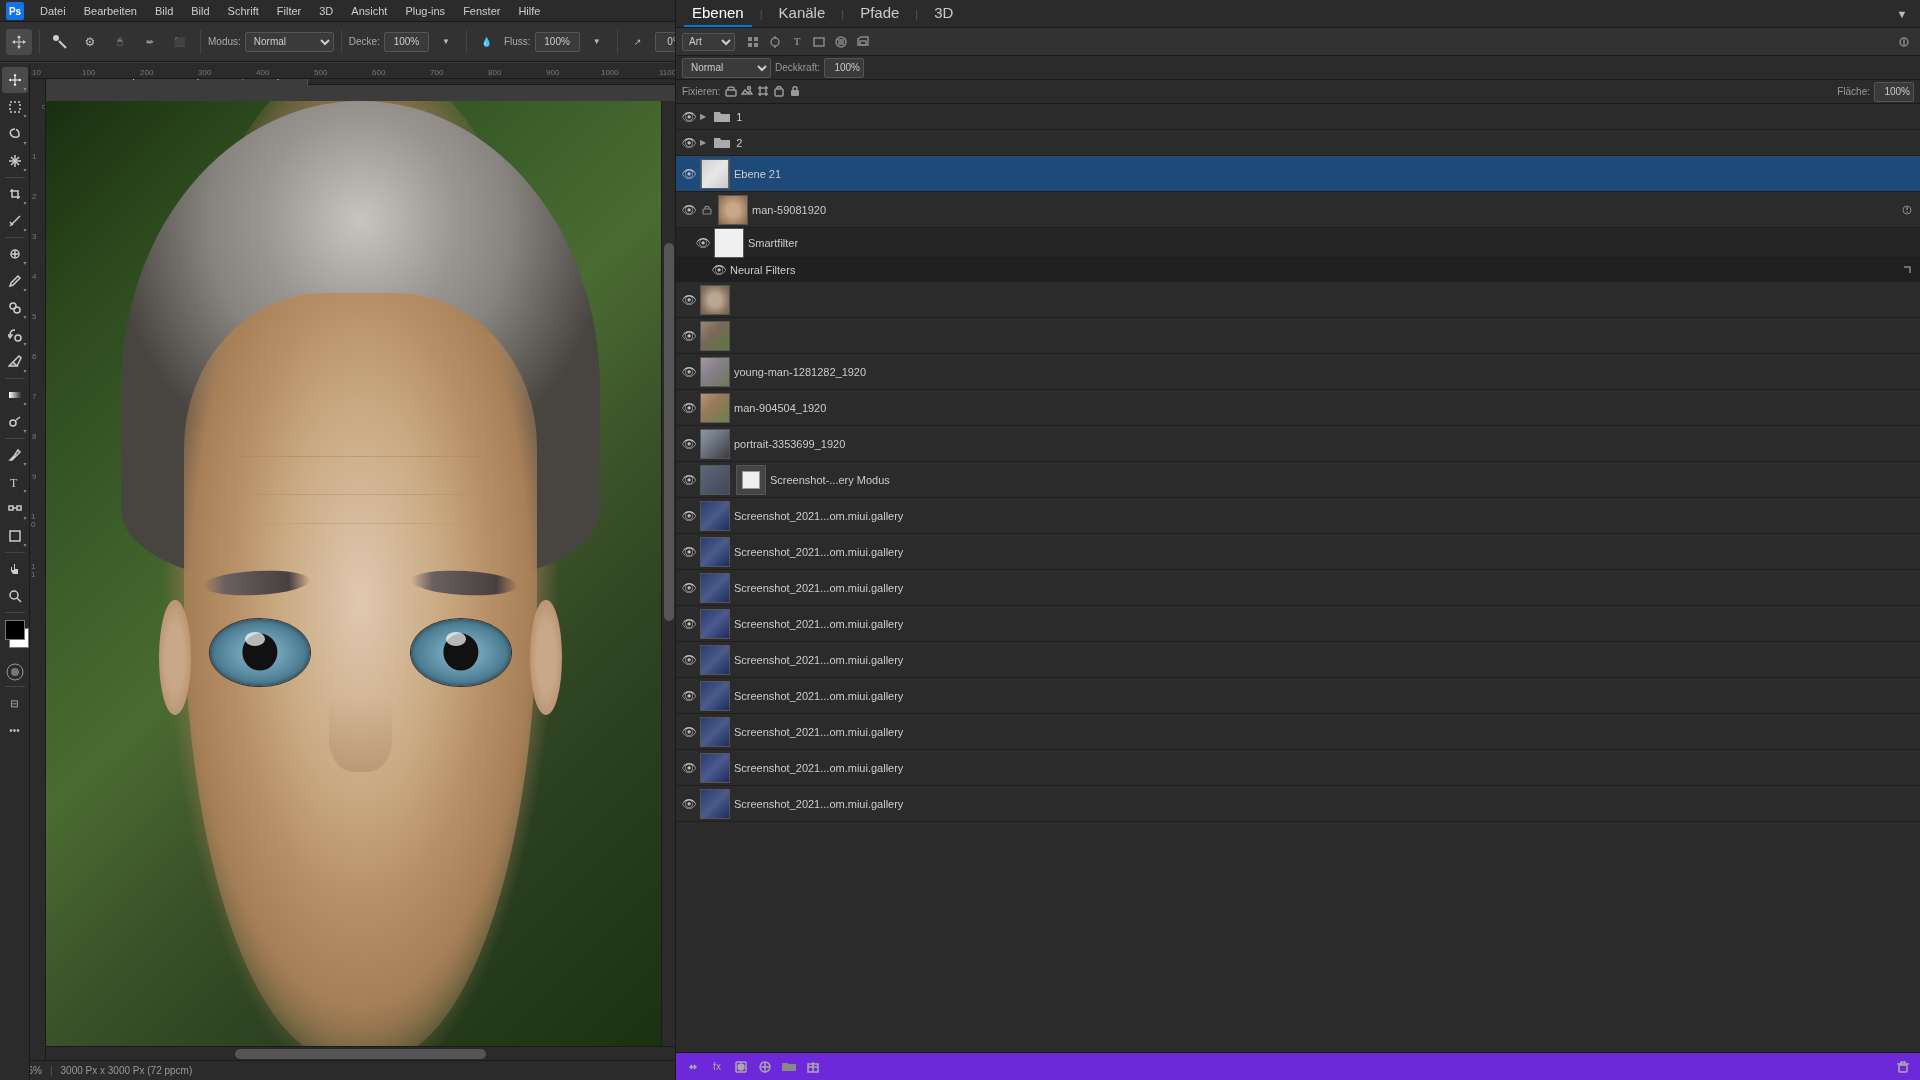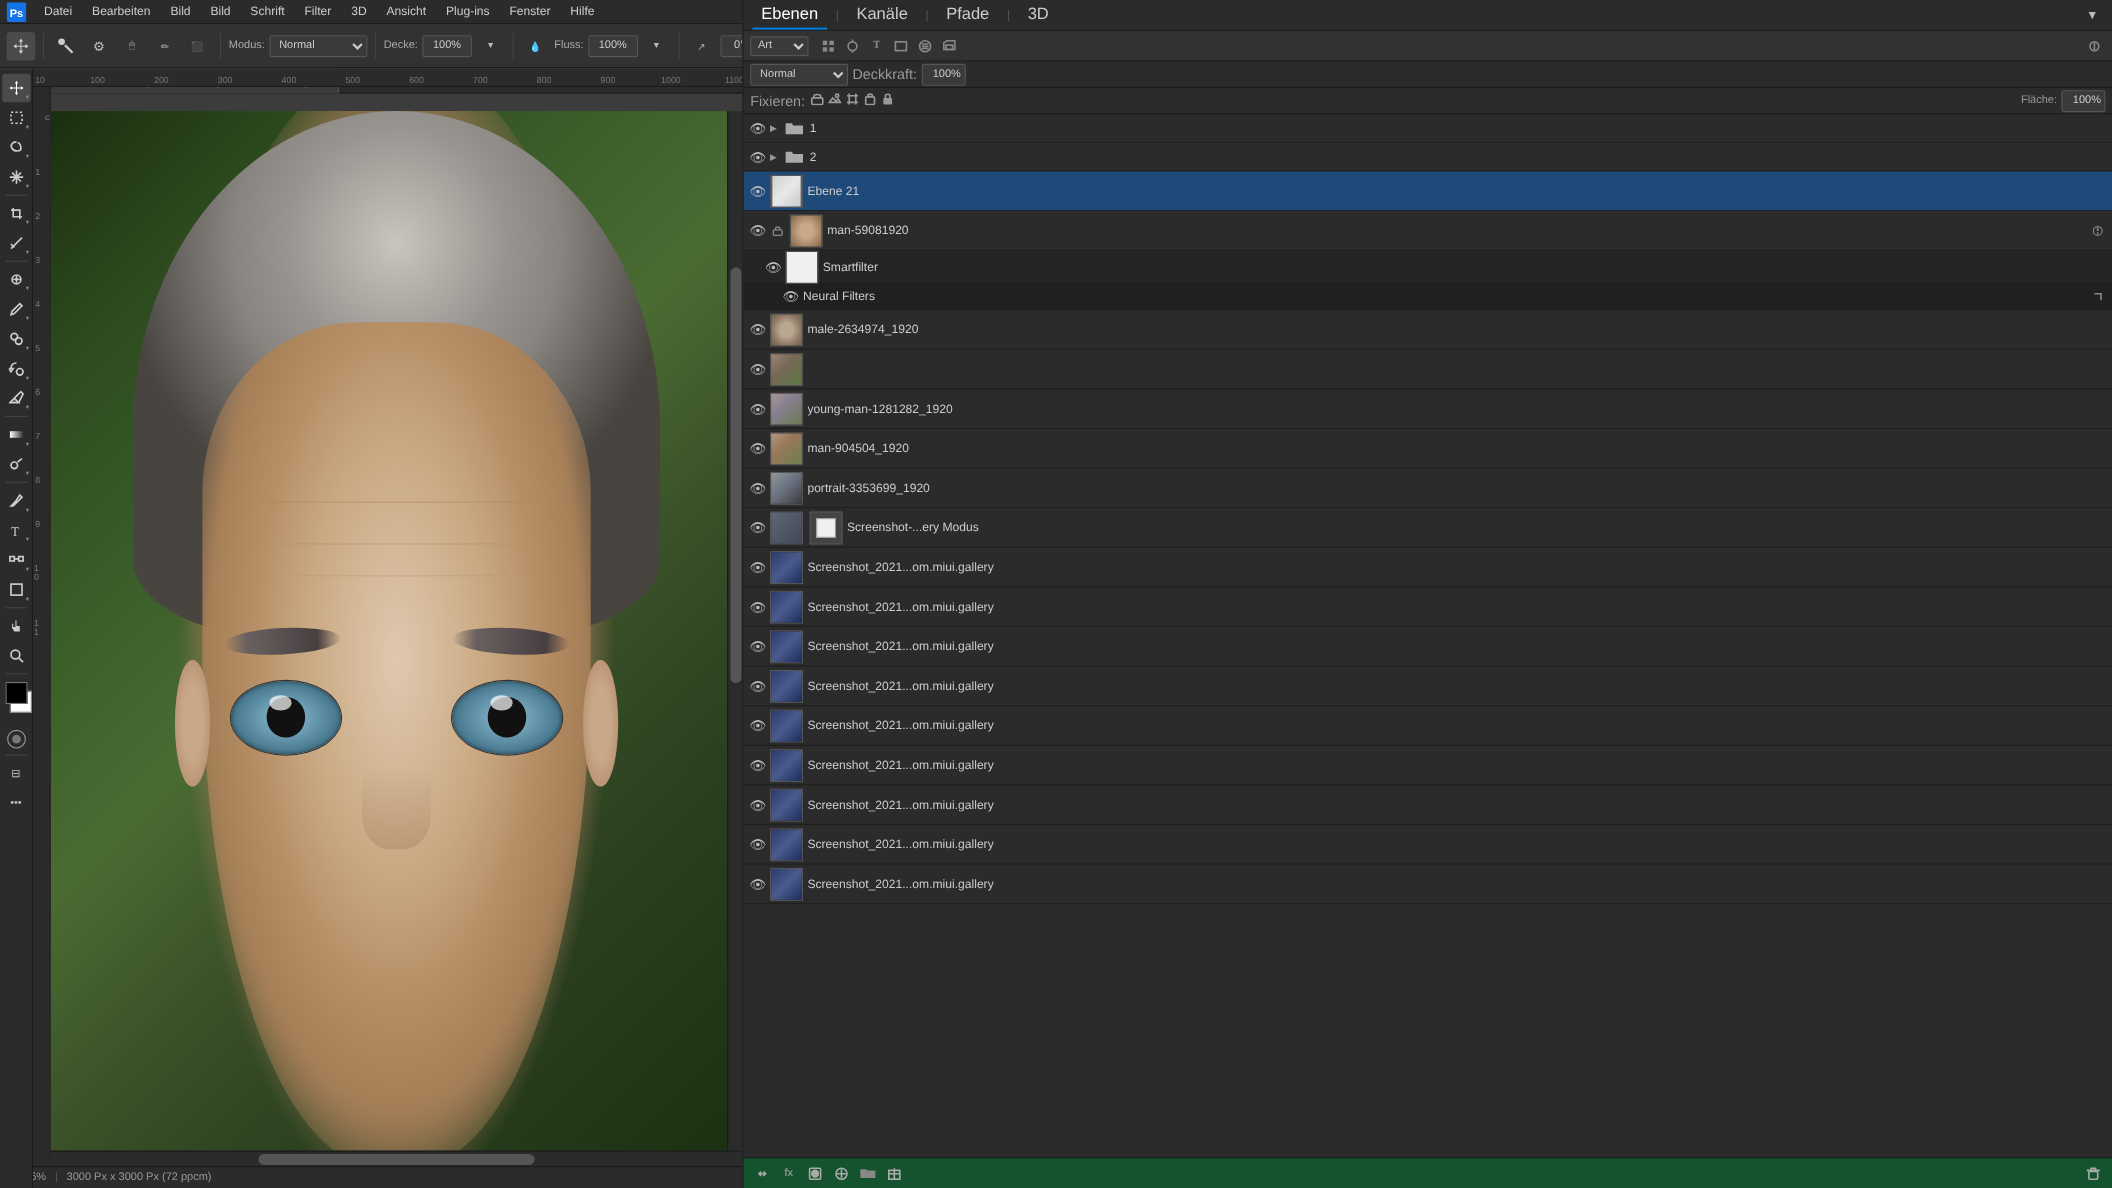--- a/index.html
+++ b/index.html
@@ -56,21 +56,21 @@
     .panel-tab-sep { color: #555; }
 
     
     #layers-toolbar { display: flex; align-items: center; height: 28px; background: #323232; border-bottom: 1px solid #1a1a1a; padding: 0 6px; gap: 4px; }
     .layer-tool-btn { width: 20px; height: 20px; display: flex; align-items: center; justify-content: center; border-radius: 2px; cursor: pointer; color: #bbb; font-size: 11px; border: none; background: transparent; }
     .layers-search-select { background: #3a3a3a; border: 1px solid #555; color: #ccc; font-size: 10px; padding: 1px 2px; height: 18px; border-radius: 2px; }
 
     
     #layers-mode-bar { display: flex; align-items: center; height: 24px; background: #2b2b2b; border-bottom: 1px solid #1a1a1a; padding: 0 6px; gap: 4px; }
     .mode-select { background: #3a3a3a; border: 1px solid #555; color: #ccc; font-size: 10px; padding: 1px 4px; height: 20px; border-radius: 2px; min-width: 80px; }
-    .opacity-label { font-size: 13px; color: #999; }
+    .opacity-label { font-size: 10px; color: #999; }
     .opacity-input { background: #3a3a3a; border: 1px solid #555; color: #ccc; font-size: 10px; padding: 1px 3px; height: 20px; width: 40px; border-radius: 2px; text-align: right; }
 
     #layers-fill-bar { display: flex; align-items: center; height: 24px; background: #2b2b2b; border-bottom: 1px solid #1a1a1a; padding: 0 6px; gap: 4px; }
     .lock-icons { display: flex; align-items: center; gap: 2px; }
     .lock-icon-btn { font-size: 10px; color: #999; cursor: pointer; padding: 1px; }
     .fill-label { font-size: 10px; color: #999; margin-left: auto; }
     .fill-input { background: #3a3a3a; border: 1px solid #555; color: #ccc; font-size: 10px; padding: 1px 3px; height: 20px; width: 40px; border-radius: 2px; text-align: right; }
 
     
     #layers-list { flex: 1; overflow-y: auto; background: #2b2b2b; }
@@ -85,21 +85,21 @@
     .layer-lock { width: 14px; height: 14px; display: flex; align-items: center; justify-content: center; color: #888; font-size: 10px; flex-shrink: 0; }
     .layer-thumb { width: 30px; height: 30px; border: 1px solid #555; background: #444; flex-shrink: 0; overflow: hidden; display: flex; align-items: center; justify-content: center; }
     .layer-thumb-white { width: 30px; height: 30px; background: #f0f0f0; }
     .layer-name { flex: 1; font-size: 11px; color: #ccc; overflow: hidden; text-overflow: ellipsis; white-space: nowrap; }
     .layer-extra { width: 14px; height: 14px; display: flex; align-items: center; justify-content: center; color: #888; font-size: 9px; flex-shrink: 0; }
     .layer-group-arrow { font-size: 8px; color: #999; cursor: pointer; margin-right: 2px; }
     .sublayer-item { display: flex; align-items: center; height: 30px; padding: 0 6px 0 20px; cursor: pointer; border-bottom: 1px solid #1e1e1e; gap: 4px; background: #252525; }
     .subsublayer-item { display: flex; align-items: center; height: 24px; padding: 0 6px 0 36px; cursor: pointer; border-bottom: 1px solid #1e1e1e; gap: 4px; background: #202020; }
 
     
-    #layers-bottom { display: flex; align-items: center; height: 28px; background: #14532d; border-top: 1px solid #1a1a1a; padding: 0 6px; gap: 2px; }
+    #layers-bottom { display: flex; align-items: center; height: 28px; background: #6d28d9; border-top: 1px solid #1a1a1a; padding: 0 6px; gap: 2px; }
     .layer-bottom-btn { width: 22px; height: 22px; display: flex; align-items: center; justify-content: center; border-radius: 2px; cursor: pointer; color: #bbb; font-size: 12px; border: none; background: transparent; }
 
     
     #h-scroll { position: absolute; bottom: 20px; left: 46px; right: 1245px; height: 14px; background: #2b2b2b; border-top: 1px solid #1a1a1a; }
     #v-scroll { position: absolute; right: 1245px; top: 101px; bottom: 34px; width: 14px; background: #2b2b2b; border-left: 1px solid #1a1a1a; }
 
     
     .layer-thumb-face-photo { width: 30px; height: 30px; background: radial-gradient(ellipse, #c8a888 30%, #a08060 70%, #786040 100%); }
     .layer-thumb-sc { width: 30px; height: 30px; background: linear-gradient(135deg, #2a3a6a 0%, #4a5a8a 50%, #1a2a5a 100%); }
 
@@ -627,21 +627,20 @@
             <path d="M2 2 L8 2 L8 8" stroke="#888" stroke-width="1.5" fill="none"></path>
           </svg>
       </div>
     </div>
 
     <div class="layer-item">
       <div class="layer-visibility">👁</div>
       <div class="layer-thumb">
         <div class="layer-thumb-face-photo" style="background: radial-gradient(ellipse, #b8a890 30%, #8a7060 70%, #5a6a3a 100%);"></div>
       </div>
-      <span class="layer-name">male-2634974_1920</span>
     </div>
 
     <div class="layer-item">
       <div class="layer-visibility">👁</div>
       <div class="layer-thumb">
         <div class="layer-thumb-face-photo" style="background: linear-gradient(135deg, #9a8878 0%, #7a6858 40%, #5a7840 100%);"></div>
       </div>
     </div>
 
     <div class="layer-item">

